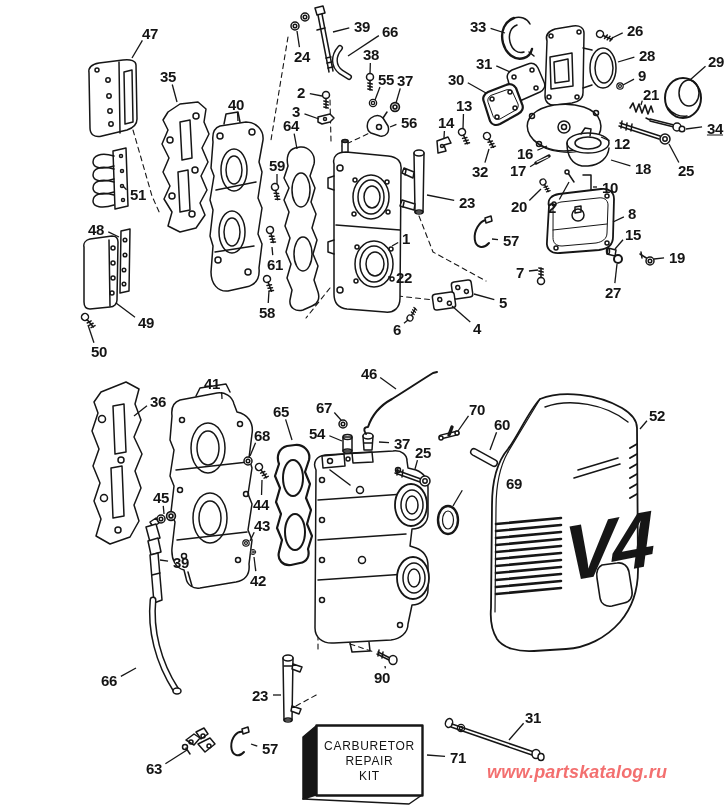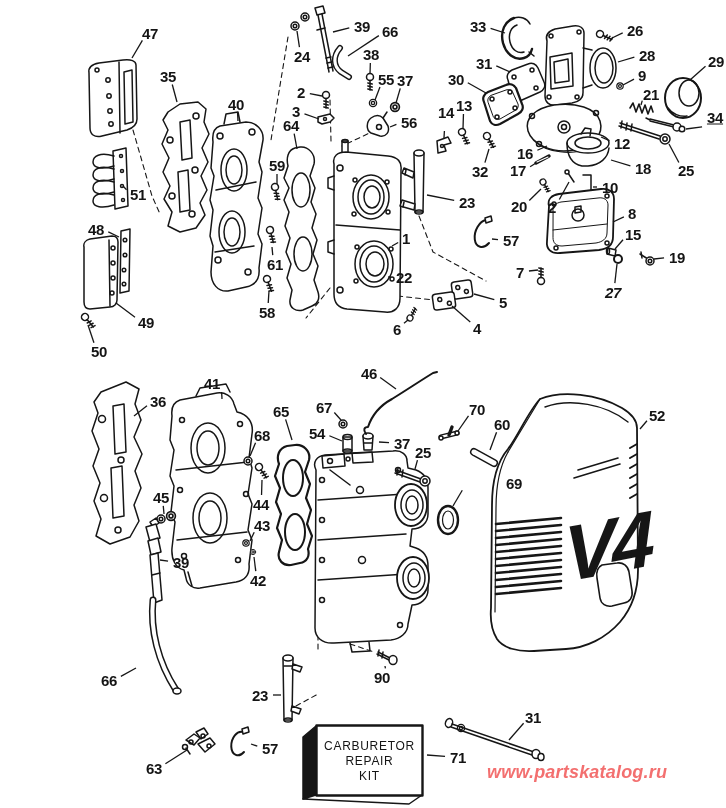--- a/index.html
+++ b/index.html
@@ -676,39 +676,39 @@
       <div class="callout" style="left: 405px; top: 80px;">37</div>
       <div class="callout" style="left: 409px; top: 122px;">56</div>
       <div class="callout" style="left: 478px; top: 26px;">33</div>
       <div class="callout" style="left: 635px; top: 30px;">26</div>
       <div class="callout" style="left: 647px; top: 55px;">28</div>
       <div class="callout" style="left: 642px; top: 75px;">9</div>
       <div class="callout" style="left: 716px; top: 61px;">29</div>
       <div class="callout" style="left: 484px; top: 63px;">31</div>
       <div class="callout" style="left: 456px; top: 79px;">30</div>
       <div class="callout" style="left: 651px; top: 94px;">21</div>
-      <div class="callout" style="left: 715px; top: 117px; text-decoration: underline;">34</div>
+      <div class="callout" style="left: 715px; top: 128px; text-decoration: underline;">34</div>
       <div class="callout" style="left: 464px; top: 105px;">13</div>
-      <div class="callout" style="left: 446px; top: 112px;">14</div>
+      <div class="callout" style="left: 446px; top: 122px;">14</div>
       <div class="callout" style="left: 686px; top: 170px;">25</div>
       <div class="callout" style="left: 622px; top: 143px;">12</div>
       <div class="callout" style="left: 525px; top: 153px;">16</div>
       <div class="callout" style="left: 643px; top: 168px;">18</div>
       <div class="callout" style="left: 480px; top: 171px;">32</div>
       <div class="callout" style="left: 518px; top: 170px;">17</div>
       <div class="callout" style="left: 467px; top: 202px;">23</div>
       <div class="callout" style="left: 610px; top: 187px;">10</div>
       <div class="callout" style="left: 552px; top: 207px;">2</div>
       <div class="callout" style="left: 519px; top: 206px;">20</div>
       <div class="callout" style="left: 632px; top: 213px;">8</div>
       <div class="callout" style="left: 511px; top: 240px;">57</div>
       <div class="callout" style="left: 633px; top: 234px;">15</div>
       <div class="callout" style="left: 677px; top: 257px;">19</div>
       <div class="callout" style="left: 520px; top: 272px;">7</div>
-      <div class="callout" style="left: 613px; top: 292px; font-style: italic;">27</div>
+      <div class="callout" style="left: 613px; top: 292px;">27</div>
       <div class="callout" style="left: 503px; top: 302px;">5</div>
       <div class="callout" style="left: 477px; top: 328px;">4</div>
       <div class="callout" style="left: 397px; top: 329px;">6</div>
       <div class="callout" style="left: 406px; top: 238px;">1</div>
       <div class="callout" style="left: 404px; top: 277px;">22</div>
       <div class="callout" style="left: 158px; top: 401px;">36</div>
       <div class="callout" style="left: 212px; top: 383px;">41</div>
       <div class="callout" style="left: 281px; top: 411px;">65</div>
       <div class="callout" style="left: 262px; top: 435px;">68</div>
       <div class="callout" style="left: 317px; top: 433px;">54</div>

